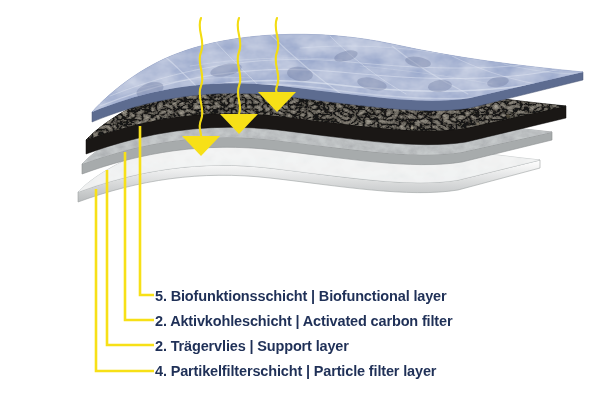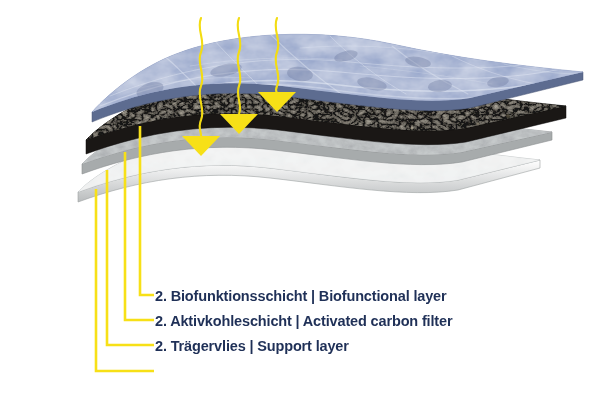--- a/index.html
+++ b/index.html
@@ -258,23 +258,26 @@
     <g fill="none" stroke="#f7e017" stroke-width="2.6">
       <path d="M 140,126 L 140,295 L 154,295"></path>
       <path d="M 125,152 L 125,320 L 154,320"></path>
       <path d="M 107,170 L 107,345 L 154,345"></path>
       <path d="M 96,189 L 96,371 L 154,371"></path>
     </g>
   </svg>
 
   <div class="legend">
     <div class="legend-row">
-      <span class="legend-text">2. Biofunktionsschicht | Biofunctional layer</span>
+      <span class="legend-text">5. Biofunktionsschicht | Biofunctional layer</span>
     </div>
     <div class="legend-row">
       <span class="legend-text">2. Aktivkohleschicht | Activated carbon filter</span>
     </div>
     <div class="legend-row">
       <span class="legend-text">2. Trägervlies | Support layer</span>
     </div>
+    <div class="legend-row">
+      <span class="legend-text">4. Partikelfilterschicht | Particle filter layer</span>
+    </div>
   </div>
 
 </div>
 
 </body></html>

